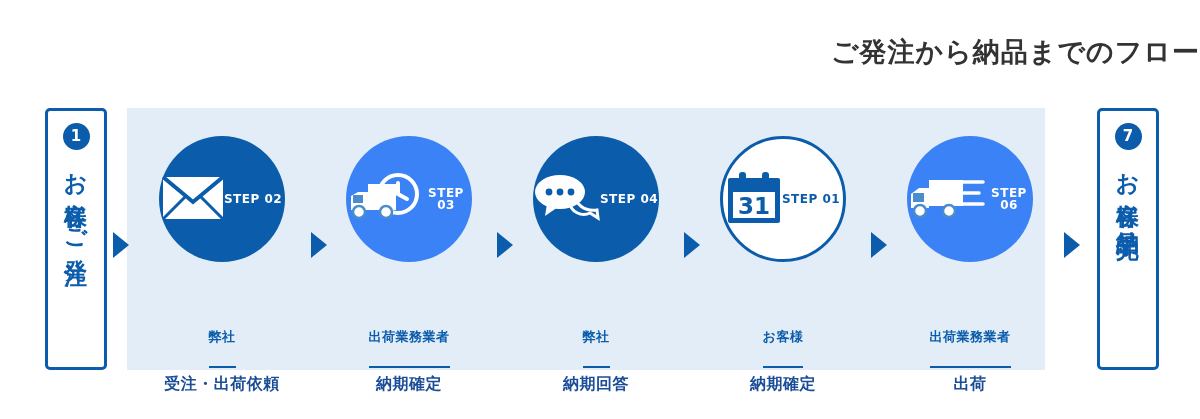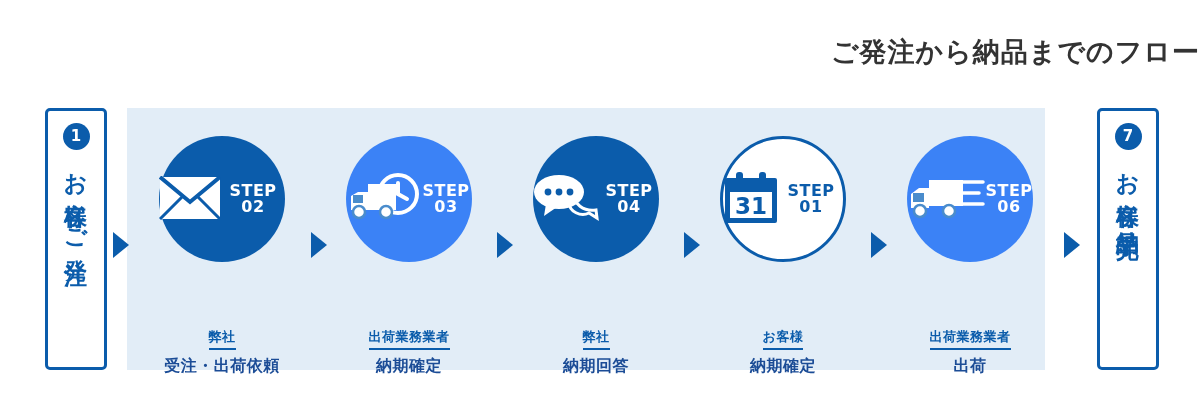--- a/index.html
+++ b/index.html
@@ -128,39 +128,39 @@
     border: 3px solid #0B5CAB;
   }
   .icon-wrap {
     height: 56px;
     display: flex;
     align-items: center;
     justify-content: center;
     margin-bottom: 2px;
   }
   .step-num {
-    font-size: 16px;
+    font-size: 12px;
     font-weight: bold;
     letter-spacing: 0.5px;
     color: #ffffff;
     line-height: 1;
   }
   .circle.white .step-num { color: #0B5CAB; }
 
   .caption {
     margin-top: 22px;
   }
   .caption-role {
     font-size: 13px;
     font-weight: bold;
     color: #0B5CAB;
     line-height: 1.2;
     display: inline-block;
     border-bottom: 2px solid #0B5CAB;
-    padding-bottom: 3px;
+    padding-bottom: 21px;
     letter-spacing: 0.5px;
     margin-top: 45px;
   }
   .caption-main {
     margin-top: 6px;
     font-size: 16px;
     font-weight: bold;
     color: #1B4C96;
     letter-spacing: 0.5px;
     line-height: 1.2;

